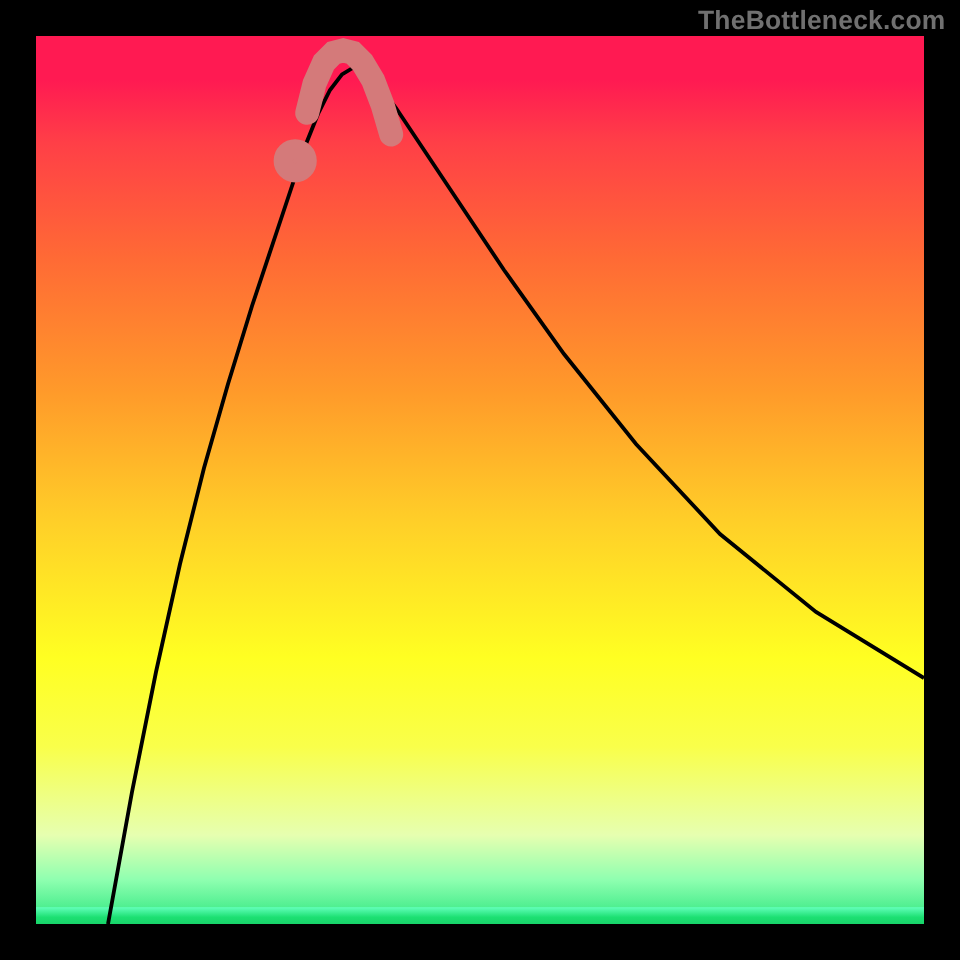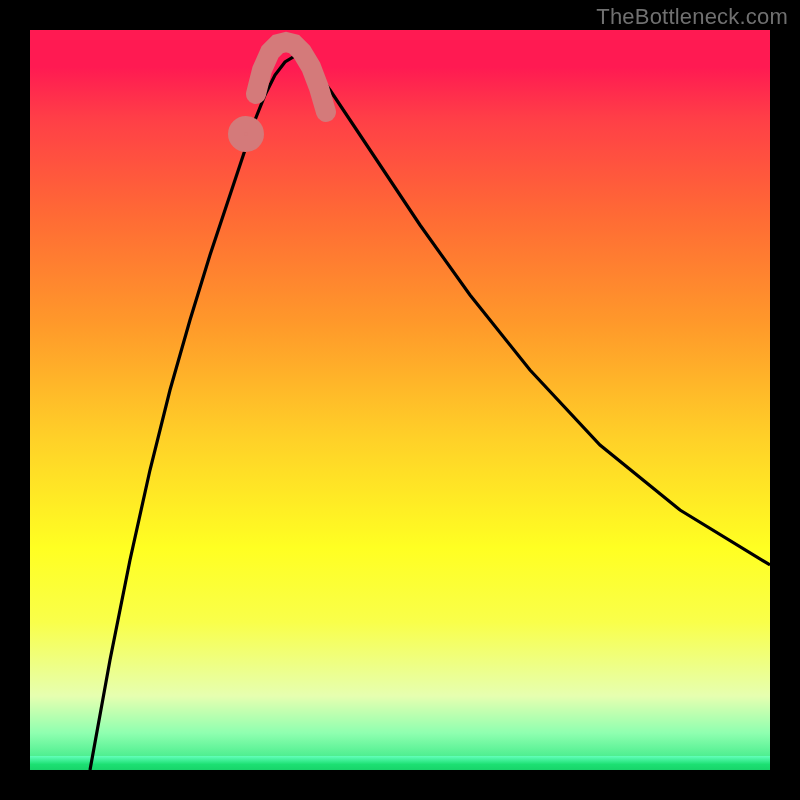--- a/index.html
+++ b/index.html
@@ -60,21 +60,21 @@
     position: absolute;
     inset: 0;
   }
   .watermark {
     position: absolute;
     top: 4px;
     right: 12px;
     color: #707070;
     font-size: 22px;
     letter-spacing: 0.2px;
-    font-weight: 400;
+    font-weight: 700;
   }
 </style>
 </head>
 <body>
 
 <div class="frame">
 
   <div class="plot-area">
     <div class="gradient-bg"></div>
     <div class="green-band"></div>

